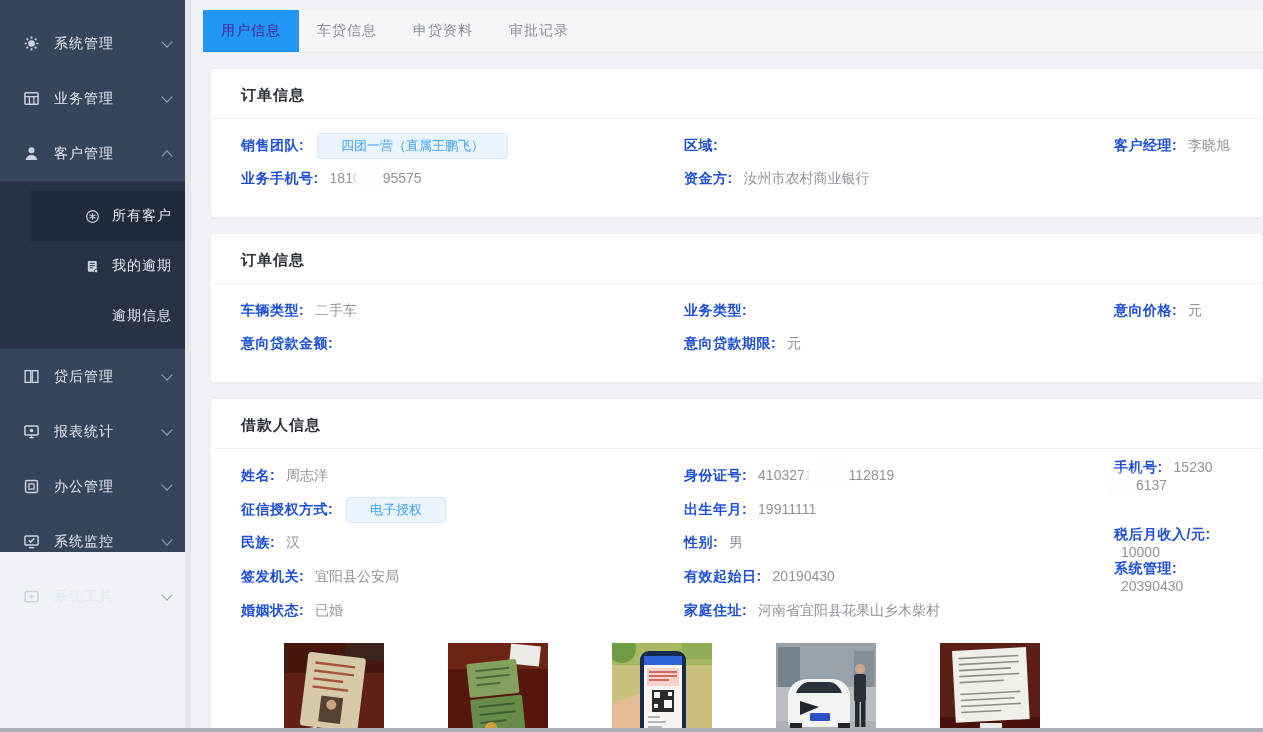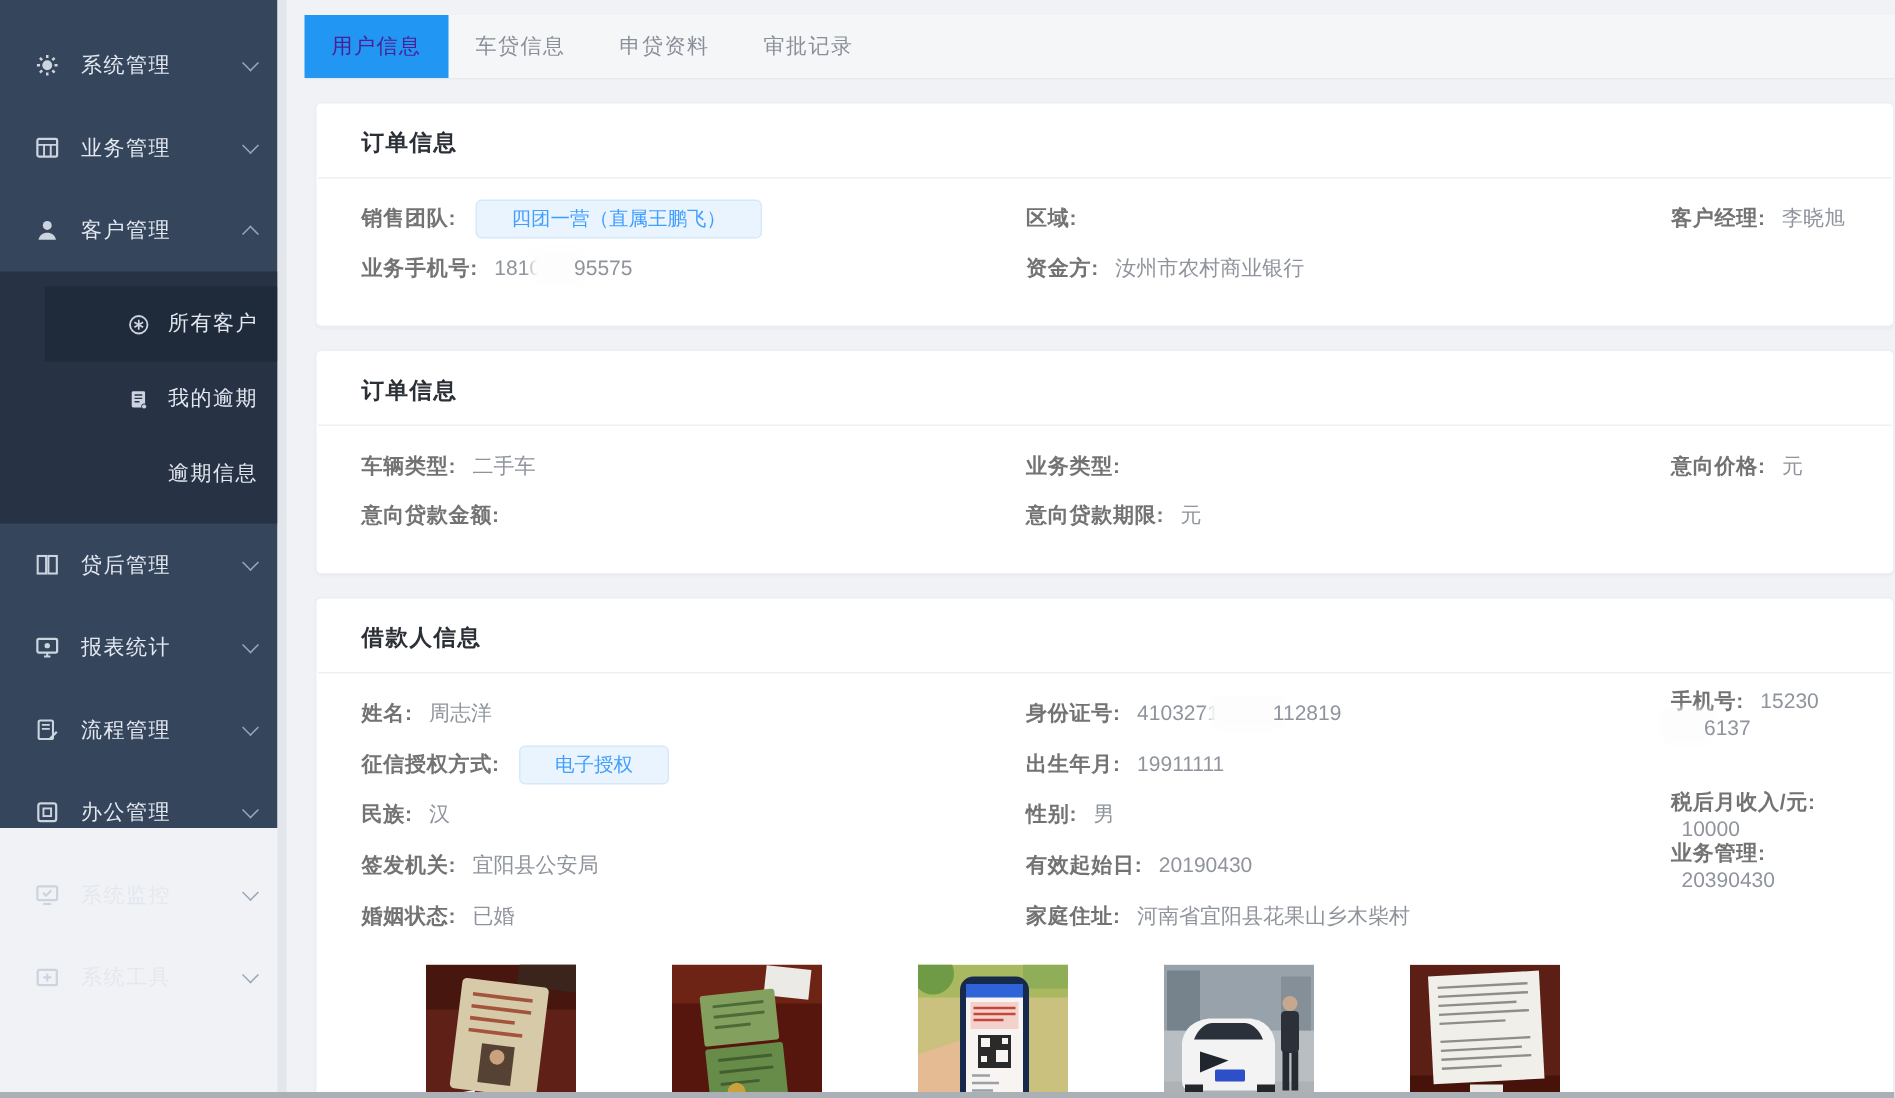--- a/index.html
+++ b/index.html
@@ -51,21 +51,21 @@
   .card{
     margin:15px 0 0 19px;background:#ffffff;border:1px solid #ebeef5;border-radius:4px;
     box-shadow:0 1px 2px rgba(0,0,0,0.03);
   }
   .card-title{
     padding:17px 30px 13px 30px;font-weight:bold;font-size:15px;color:#2b2f36;letter-spacing:1px;font-family:Liberation Mono, monospace;
   }
   .card-divider{height:1px;background:#eef0f3;margin:0 1px;}
   .card-body{padding:10px 30px 22px 30px;}
   .frow{display:grid;grid-template-columns:443px 430px 1fr;align-items:center;min-height:33px;}
-  .f-label{font-weight:bold;color:#737373;letter-spacing:0.5px;}
+  .f-label{font-weight:bold;color:#1d4ed8;letter-spacing:0.5px;}
   .f-val{color:#8f949c;margin-left:7px;}
   .f-tag{
     display:inline-block;margin-left:9px;padding:3px 23px;font-size:13px;
     background:#e9f4fe;border:1px solid #d5e9fb;border-radius:4px;color:#409eff;cursor:pointer;
   }
   .censor{
     display:inline-block;width:28px;height:15px;vertical-align:-2px;margin:0 -3px;
     background:#fdfdfd;box-shadow:0 0 5px 4px rgba(253,253,253,0.96);border-radius:2px;
   }
   
@@ -158,31 +158,20 @@
       <svg width="17" height="17" viewBox="0 0 16 16">
           <rect x="1.8" y="2.8" width="12.4" height="8.6" rx="1" fill="none" stroke="#ccd4df" stroke-width="1.4"></rect>
           <path d="M6 13.8h4M8 11.4v2.4" stroke="#ccd4df" stroke-width="1.3"></path>
           <circle cx="8" cy="7" r="1.7" fill="#ccd4df"></circle>
         </svg>
     </span>
     <span class="s-label">报表统计</span>
     <span class="chev"></span>
   </div>
 
-  <div class="s-item">
-    <span class="s-ico">
-      <svg width="17" height="17" viewBox="0 0 16 16">
-          <rect x="2.6" y="2.2" width="9" height="11.6" rx="1" fill="none" stroke="#ccd4df" stroke-width="1.3"></rect>
-          <path d="M4.6 5h5M4.6 7.4h5" stroke="#ccd4df" stroke-width="1.1"></path>
-          <path d="M9.5 12.8l4-4 1 1-4 4-1.4.4z" fill="#ccd4df"></path>
-        </svg>
-    </span>
-    <span class="s-label">流程管理</span>
-    <span class="chev"></span>
-  </div>
 
   <div class="s-item">
     <span class="s-ico">
       <svg width="17" height="17" viewBox="0 0 16 16">
           <rect x="2.4" y="2.4" width="11.2" height="11.2" rx="1.5" fill="none" stroke="#ccd4df" stroke-width="1.4"></rect>
           <rect x="5.6" y="5.6" width="4.8" height="4.8" fill="none" stroke="#ccd4df" stroke-width="1.2"></rect>
         </svg>
     </span>
     <span class="s-label">办公管理</span>
     <span class="chev"></span>
@@ -332,21 +321,21 @@
       <div class="frow">
         <div>
           <span class="f-label">签发机关:</span>
           <span class="f-val">宜阳县公安局</span>
         </div>
         <div>
           <span class="f-label">有效起始日:</span>
           <span class="f-val">20190430</span>
         </div>
         <div>
-          <span class="f-label">业务管理:</span>
+          <span class="f-label">系统管理:</span>
           <span class="f-val">20390430</span>
         </div>
       </div>
       <div class="frow">
         <div>
           <span class="f-label">婚姻状态:</span>
           <span class="f-val">已婚</span>
         </div>
         <div>
           <span class="f-label">家庭住址:</span>

